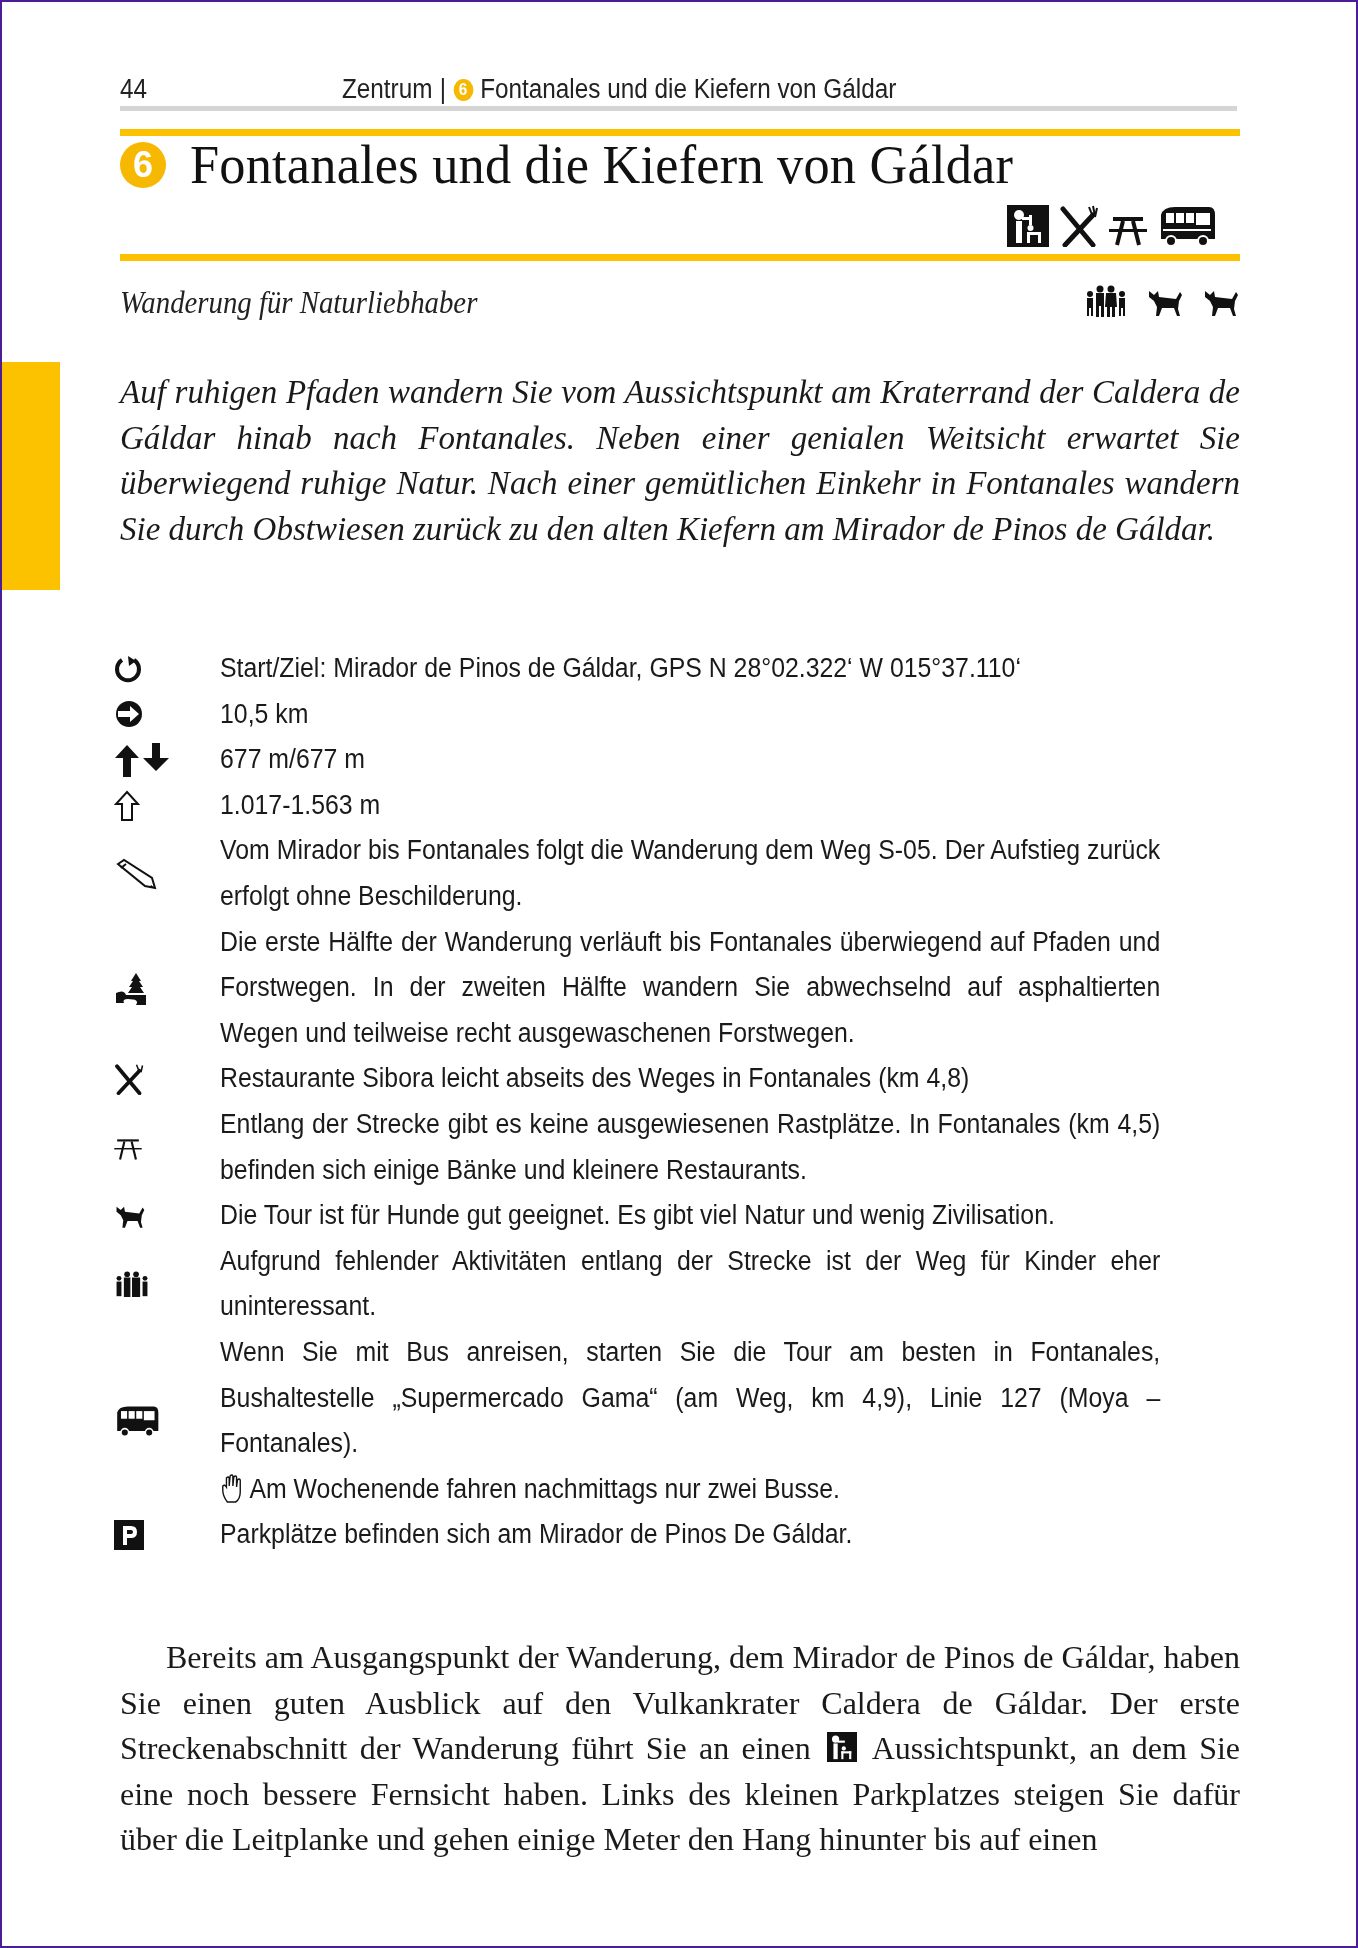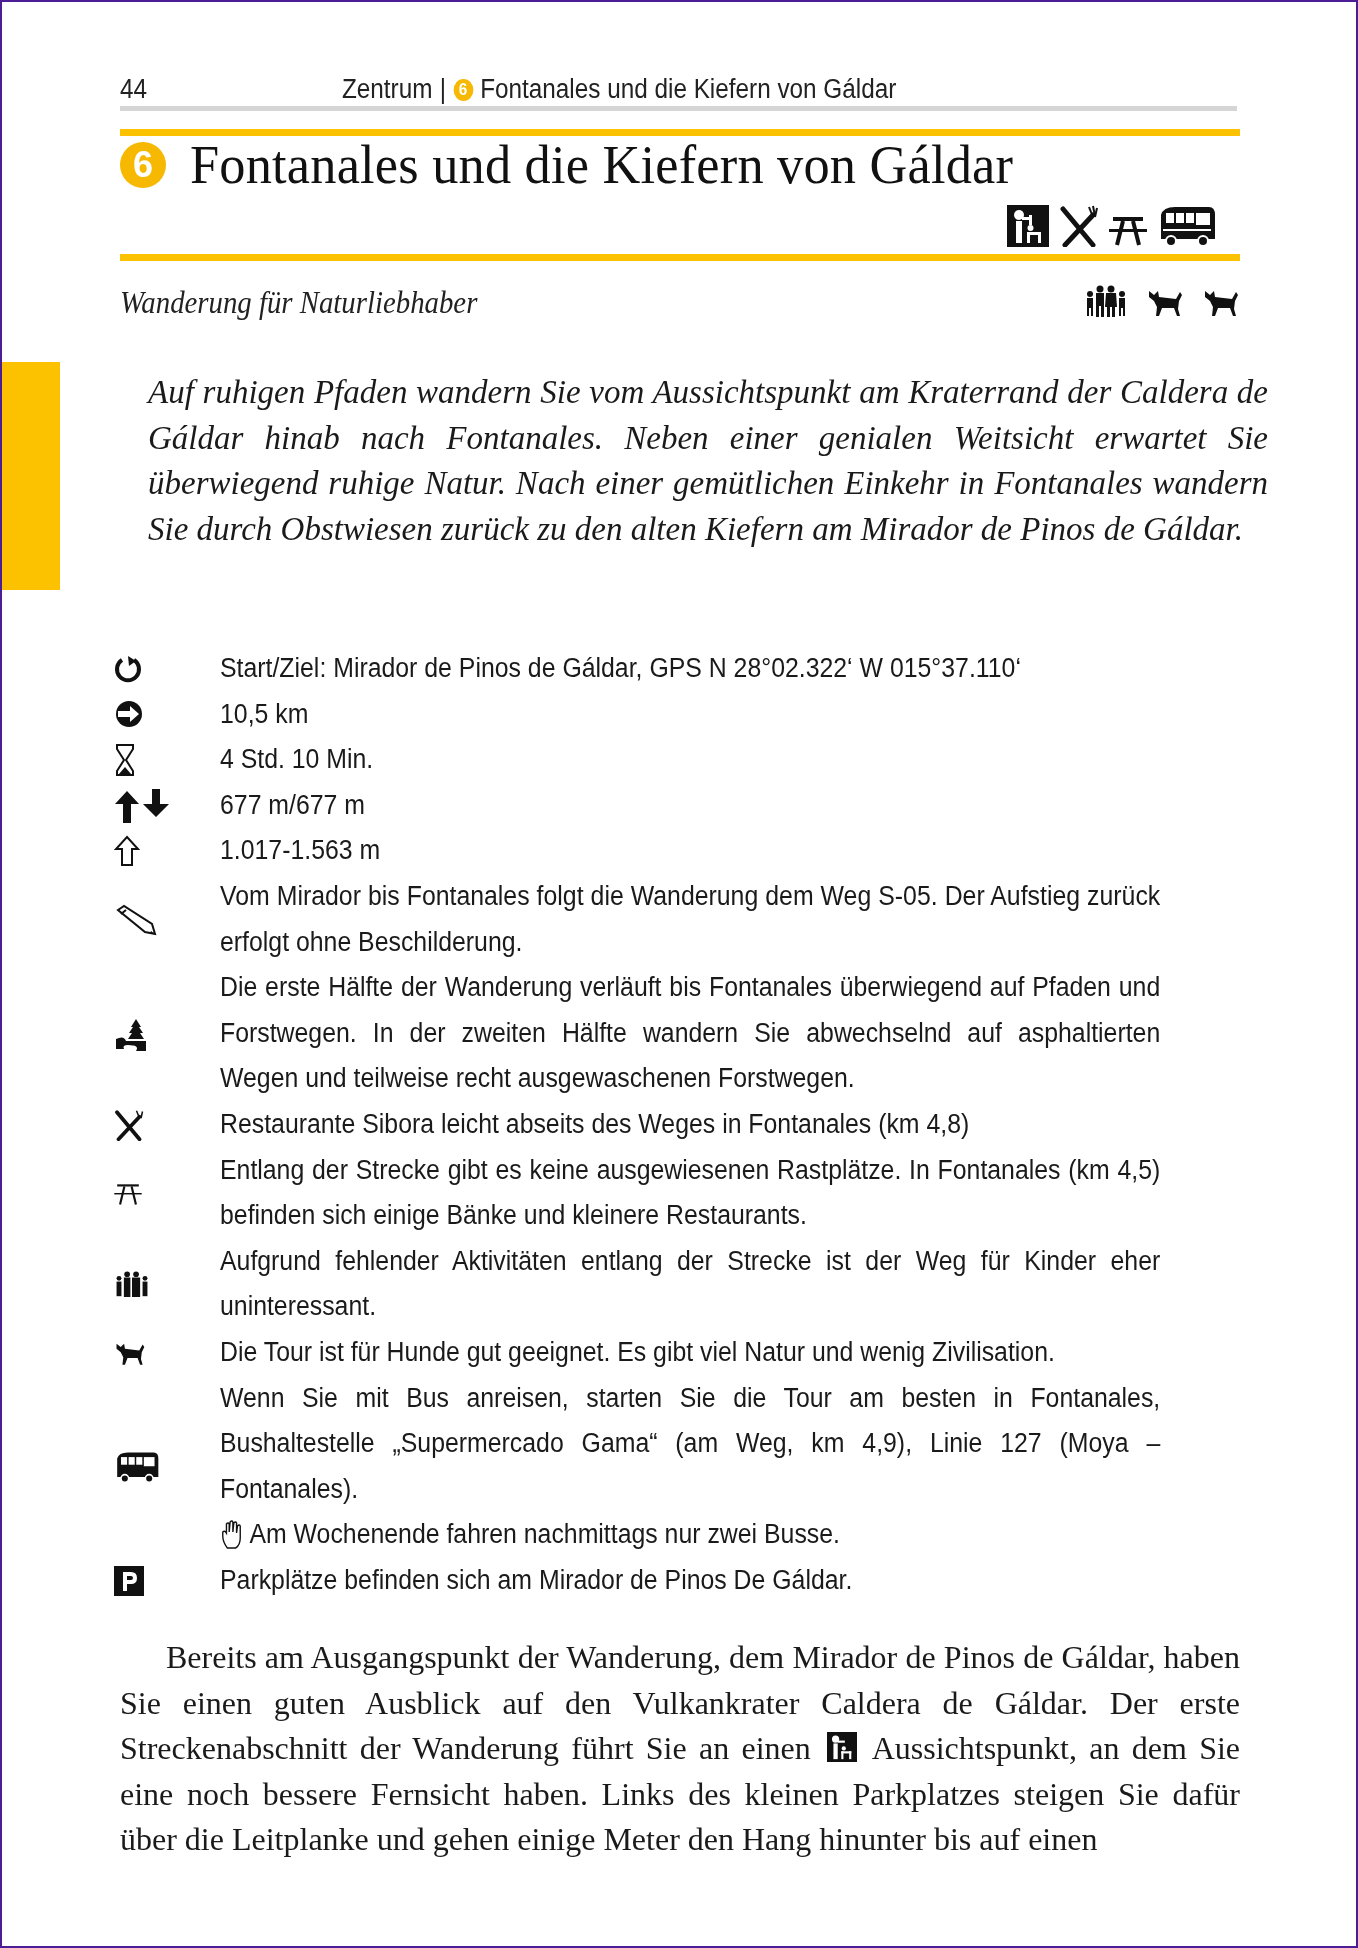--- a/index.html
+++ b/index.html
@@ -22,21 +22,21 @@
   .num-badge { width:46px; height:46px; border-radius:50%; background:#f6b800; color:#fff; font-family:"Liberation Sans", sans-serif; font-weight:bold; font-size:36px; display:flex; align-items:center; justify-content:center; margin-right:24px; }
   .title { font-size:54px; color:#111; letter-spacing:0.2px; transform:scaleX(0.97); transform-origin:left; white-space:nowrap; }
 
   .icon-row { display:flex; gap:10px; align-items:flex-end; }
   .icon-row svg { display:block; }
 
   .subtitle { left:118px; top:282px; font-size:32px; font-style:italic; color:#222; transform:scaleX(0.9); transform-origin:left; white-space:nowrap; }
 
   .side-tab { left:0; top:360px; width:58px; height:228px; background:#fcc200; }
 
-  .intro { left:118px; top:368px; width:1120px; font-size:33px; font-style:italic; line-height:45.7px; color:#1a1a1a; text-align:justify;margin-left:28px; }
+  .intro { left:118px; top:368px; width:1120px; font-size:33px; font-style:italic; line-height:45.7px; color:#1a1a1a; text-align:justify; }
   .intro p { margin:0; }
 
   .info { left:112px; top:644px; width:1128px; }
   .info-row { display:flex; font-family:"Liberation Sans", sans-serif; font-size:27px; line-height:45.6px; color:#1a1a1a;align-items:center; }
   .info-icon { width:106px; flex:0 0 106px; height:45.6px; display:flex; align-items:center; }
   .info-text { flex:1; text-align:justify; transform:scaleX(0.92); transform-origin:left; width:1087px; }
   .info-text .note { display:flex; align-items:center; }
   .info-text .note svg { margin-right:6px; }
 
   .body-text { left:118px; top:1600px; width:1120px; font-size:32px; line-height:45.6px; color:#1a1a1a; text-align:justify;margin-top:33px; }
@@ -153,29 +153,20 @@
       <div class="info-icon">
           <svg width="30" height="30" viewBox="0 0 30 30">
             <circle cx="15" cy="15" r="13" fill="#111"></circle>
             <path d="M4 12 L16 12 L16 7 L25 15 L16 23 L16 18 L4 18 Z" fill="#fff"></path>
           </svg>
         </div>
       <div class="info-text">10,5 km</div>
     </div>
     <div class="info-row">
       <div class="info-icon">
-          <svg width="22" height="34" viewBox="0 0 22 34">
-            <path d="M3 2 L19 2 L19 6 L12 17 L19 28 L19 32 L3 32 L3 28 L10 17 L3 6 Z" fill="none" stroke="#111" stroke-width="2"></path>
-            <path d="M5 31 L17 31 L11 24 Z" fill="#111"></path>
-          </svg>
-        </div>
-      <div class="info-text">4 Std. 10 Min.</div>
-    </div>
-    <div class="info-row">
-      <div class="info-icon">
           <svg width="56" height="34" viewBox="0 0 56 34">
             <path d="M13 2 L25 15 L17 15 L17 34 L9 34 L9 15 L1 15 Z" fill="#111"></path>
             <path d="M38 0 L46 0 L46 15 L55 15 L42 28 L29 15 L38 15 Z" fill="#111"></path>
           </svg>
         </div>
       <div class="info-text">677 m/677 m</div>
     </div>
     <div class="info-row">
       <div class="info-icon">
           <svg width="26" height="32" viewBox="0 0 26 32">
@@ -217,43 +208,43 @@
     <div class="info-row">
       <div class="info-icon">
           <svg width="28" height="26" viewBox="0 0 38 36">
             <rect x="4" y="6" width="30" height="3" fill="#111"></rect>
             <rect x="0" y="18" width="38" height="2" fill="#111"></rect>
             <line x1="14" y1="9" x2="8" y2="34" stroke="#111" stroke-width="3"></line>
             <line x1="24" y1="9" x2="30" y2="34" stroke="#111" stroke-width="3"></line>
           </svg>
         </div>
       <div class="info-text">Entlang der Strecke gibt es keine ausgewiesenen Rastplätze. In Fontanales (km 4,5) befinden sich einige Bänke und kleinere Restaurants.</div>
+    </div>
+    <div class="info-row">
+      <div class="info-icon">
+          <svg width="32" height="26" viewBox="0 0 38 30">
+            <path d="M3 4 L8 8 L12 4 L13 10 L30 12 L34 5 L36 8 L33 14 L32 22 L34 29 L31 29 L28 21 L16 21 L13 29 L10 29 L11 20 L8 14 L3 10 Z" fill="#111"></path>
+          </svg>
+        </div>
+      <div class="info-text">Die Tour ist für Hunde gut geeignet. Es gibt viel Natur und wenig Zivilisation.</div>
     </div>
     <div class="info-row">
       <div class="info-icon">
           <svg width="36" height="26" viewBox="0 0 44 32">
             <circle cx="6" cy="9" r="3" fill="#111"></circle>
             <rect x="3" y="13" width="6" height="18" fill="#111"></rect>
             <circle cx="16" cy="4" r="3.5" fill="#111"></circle>
             <rect x="12" y="8" width="8" height="24" fill="#111"></rect>
             <circle cx="27" cy="4" r="3.5" fill="#111"></circle>
             <rect x="22" y="8" width="10" height="24" fill="#111"></rect>
             <circle cx="38" cy="9" r="3" fill="#111"></circle>
             <rect x="35" y="13" width="6" height="18" fill="#111"></rect>
           </svg>
         </div>
       <div class="info-text">Aufgrund fehlender Aktivitäten entlang der Strecke ist der Weg für Kinder eher uninteressant.</div>
-    </div>
-    <div class="info-row">
-      <div class="info-icon">
-          <svg width="32" height="26" viewBox="0 0 38 30">
-            <path d="M3 4 L8 8 L12 4 L13 10 L30 12 L34 5 L36 8 L33 14 L32 22 L34 29 L31 29 L28 21 L16 21 L13 29 L10 29 L11 20 L8 14 L3 10 Z" fill="#111"></path>
-          </svg>
-        </div>
-      <div class="info-text">Die Tour ist für Hunde gut geeignet. Es gibt viel Natur und wenig Zivilisation.</div>
     </div>
     <div class="info-row">
       <div class="info-icon">
           <svg width="46" height="32" viewBox="0 0 60 42">
             <path d="M4 10 Q6 2 18 2 L52 2 Q58 2 58 10 L58 34 L4 34 Z" fill="#111"></path>
             <rect x="9" y="8" width="8" height="10" fill="#fff"></rect>
             <rect x="19" y="8" width="8" height="10" fill="#fff"></rect>
             <rect x="29" y="8" width="8" height="10" fill="#fff"></rect>
             <rect x="39" y="8" width="14" height="12" fill="#fff"></rect>
             <circle cx="14" cy="36" r="5" fill="#111" stroke="#fff" stroke-width="2"></circle>

